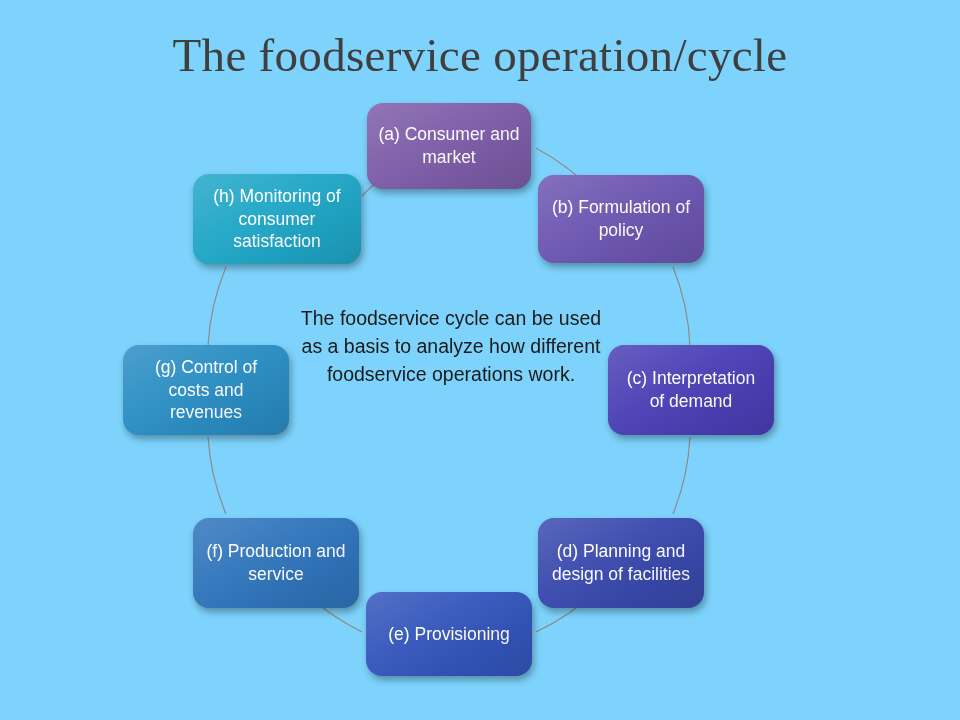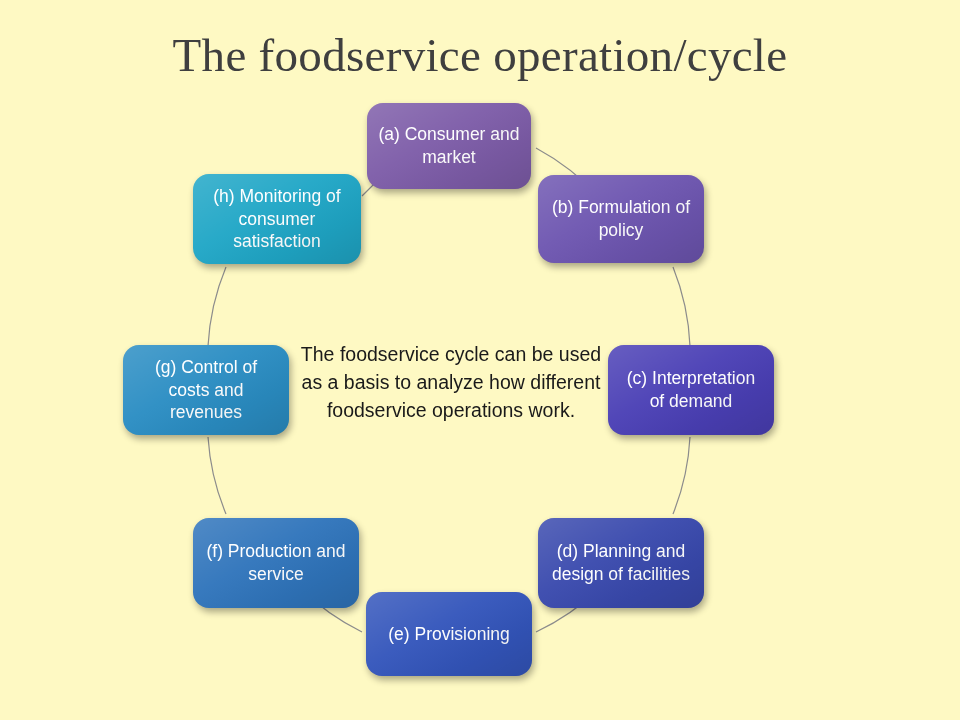--- a/index.html
+++ b/index.html
@@ -8,21 +8,21 @@
     width: 960px;
     height: 720px;
     background: #ffffff;
     overflow: hidden;
   }
 
   #slide {
     position: relative;
     width: 960px;
     height: 720px;
-    background: #fef9c3;
+    background: #7dd3fc;
     font-family: "Liberation Sans", sans-serif;
   }
 
   
   #title {
     position: absolute;
     left: 0;
     top: 28px;
     width: 960px;
     text-align: center;
@@ -74,21 +74,21 @@
                 rgba(255,255,255,0.04) 42%,
                 rgba(0,0,0,0.05) 72%,
                 rgba(0,0,0,0.13) 100%);
     pointer-events: none;
   }
 
   
   #center-text {
     position: absolute;
     left: 288px;
-    top: 340px;
+    top: 304px;
     width: 326px;
     text-align: center;
     color: #1a1a1a;
     font-family: "Liberation Sans", sans-serif;
     font-size: 19.5px;
     line-height: 1.44;
     z-index: 3;
   }
 </style>
 </head>

